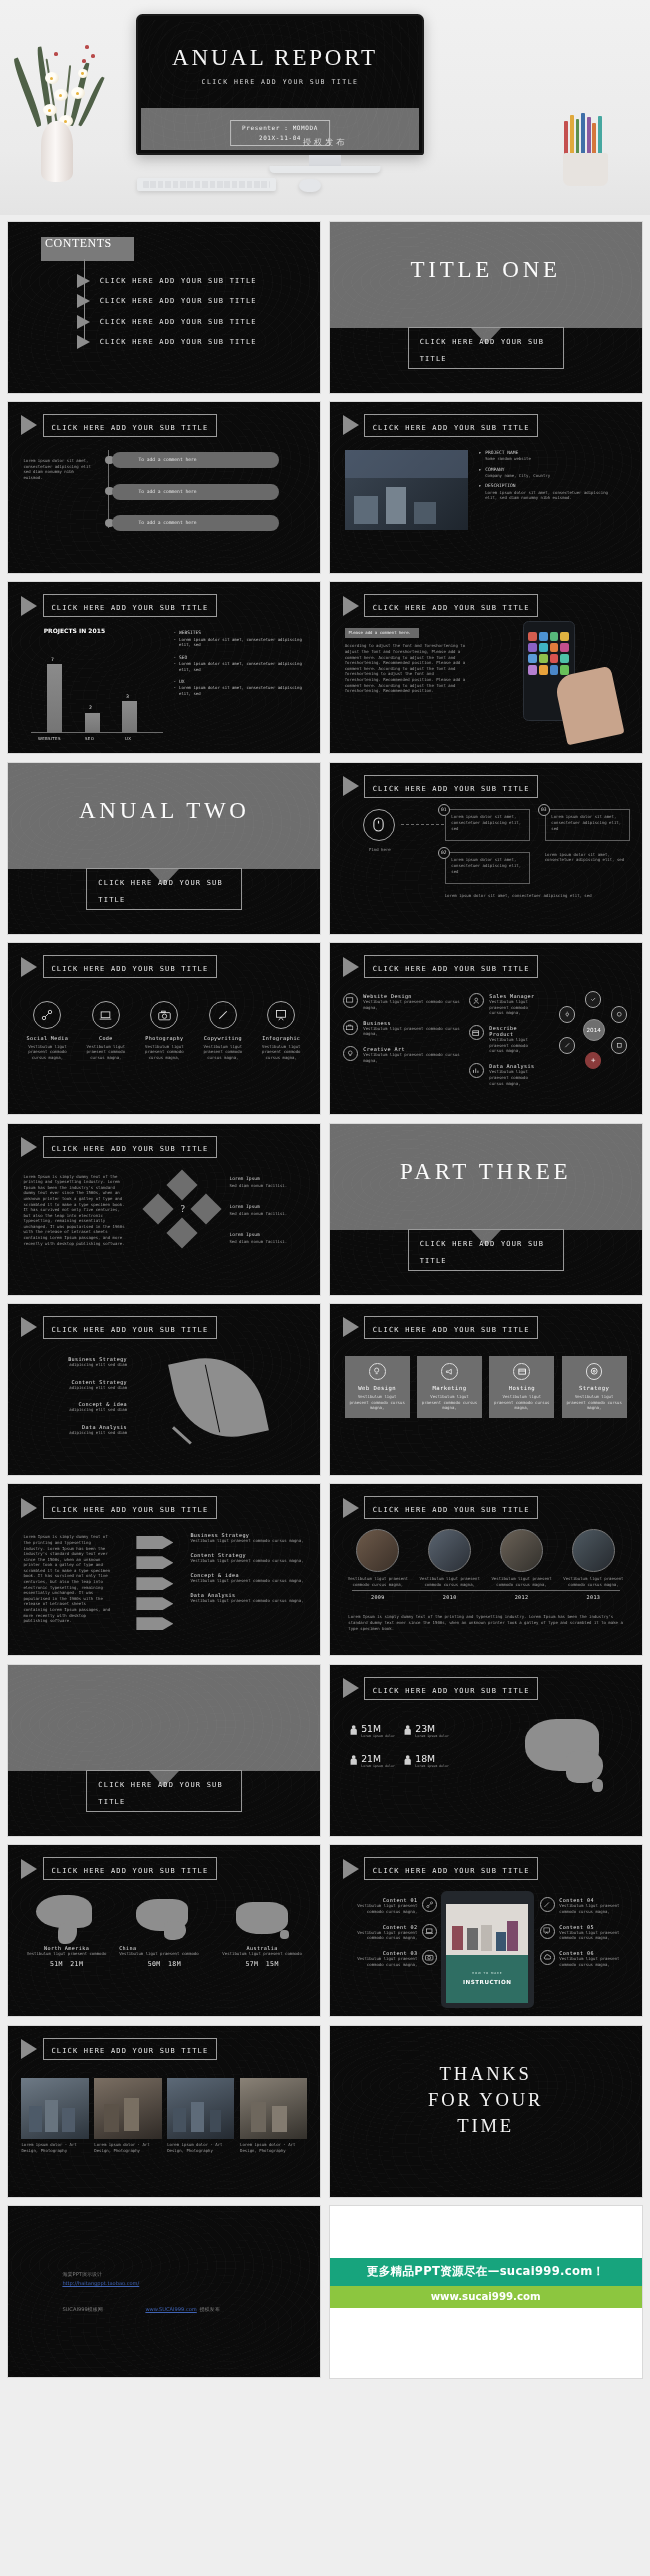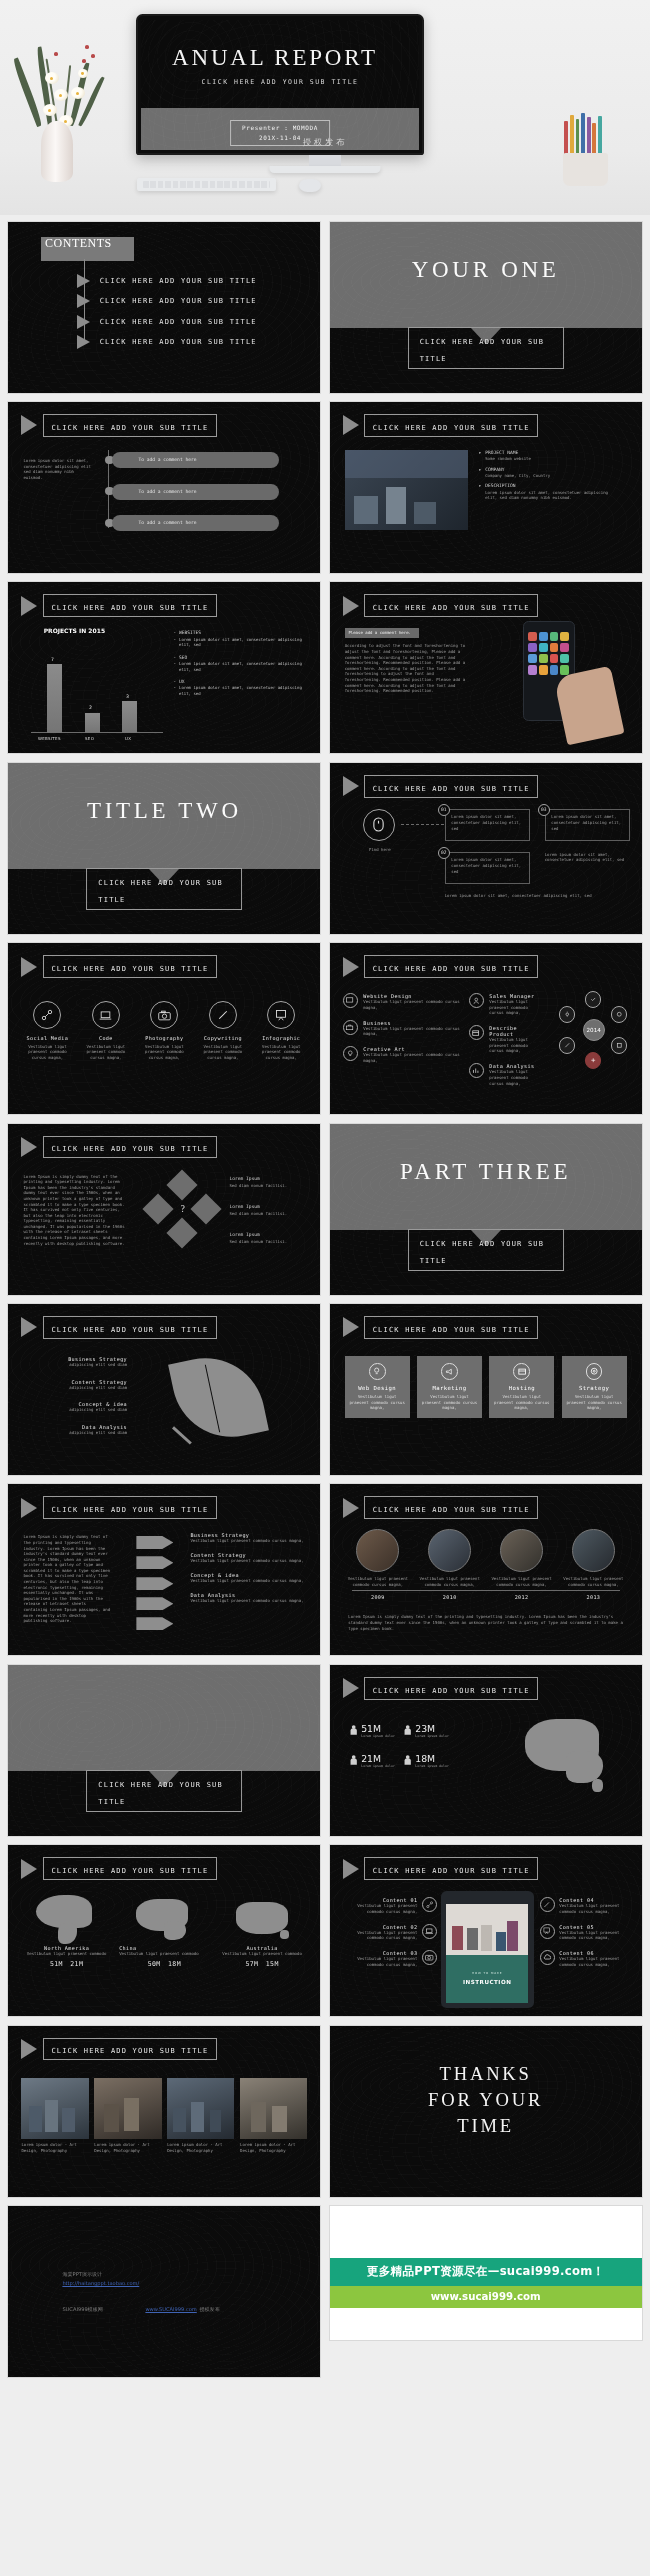--- a/index.html
+++ b/index.html
@@ -237,21 +237,21 @@
       <div class="cont-item" style="top:113px;">
         <div class="ct"></div>
         <div class="cl">CLICK HERE ADD YOUR SUB TITLE</div>
       </div>
     </div>
 
     <div class="slide">
       <div class="part-top"></div>
         <div class="part-notch"></div>
         <div class="tex"></div>
-      <div class="part-title">YOUR ONE</div>
+      <div class="part-title">TITLE ONE</div>
       <div class="part-sub">
         <span>CLICK HERE ADD YOUR SUB TITLE</span>
       </div>
     </div>
   </div>
 
   <div class="row">
     <div class="slide">
       <div class="tex"></div>
       <div class="hdr">
@@ -392,21 +392,21 @@
       </div>
       <div style="position:absolute;left:230px;top:89px;width:58px;height:69px;background:#c8a48c;border-radius:18.6px 7.4px 3.7px 3.7px;transform:rotate(-12deg);"></div>
     </div>
   </div>
 
   <div class="row">
     <div class="slide">
       <div class="part-top"></div>
         <div class="part-notch"></div>
         <div class="tex"></div>
-      <div class="part-title">TITLE TWO</div>
+      <div class="part-title">ANUAL TWO</div>
       <div class="part-sub">
         <span>CLICK HERE ADD YOUR SUB TITLE</span>
       </div>
     </div>
 
     <div class="slide">
       <div class="tex"></div>
       <div class="hdr">
         <div class="tri"></div>
         <div class="hdr-box"><span>CLICK HERE ADD YOUR SUB TITLE</span></div>
@@ -1073,21 +1073,21 @@
   <div class="row">
     <div class="slide">
       <div class="tex"></div>
       <div class="credit" style="top:65px;">海棠PPT演示设计</div>
       <div class="credit" style="top:74px;color:#3f63b5;text-decoration:underline;">http://haitangppt.taobao.com/</div>
       <div class="credit" style="top:100px;">SUCAI999模板网</div>
       <div class="credit" style="top:100px;left:137px;color:#3f63b5;text-decoration:underline;">www.SUCAI999.com</div>
       <div class="credit" style="top:100px;left:191px;">授权发布</div>
     </div>
 
-    <div style="width:314px;height:136px;position:relative;background:#ffffff;border:0.9px solid #d9d9d9;">
+    <div style="width:314px;height:174px;position:relative;background:#ffffff;border:0.9px solid #d9d9d9;">
       <div style="position:absolute;left:0;right:0;top:52px;">
         <div class="banner1">更多精品PPT资源尽在—sucai999.com！</div>
         <div class="banner2">www.sucai999.com</div>
       </div>
     </div>
   </div>
 
 </div>
 
 

